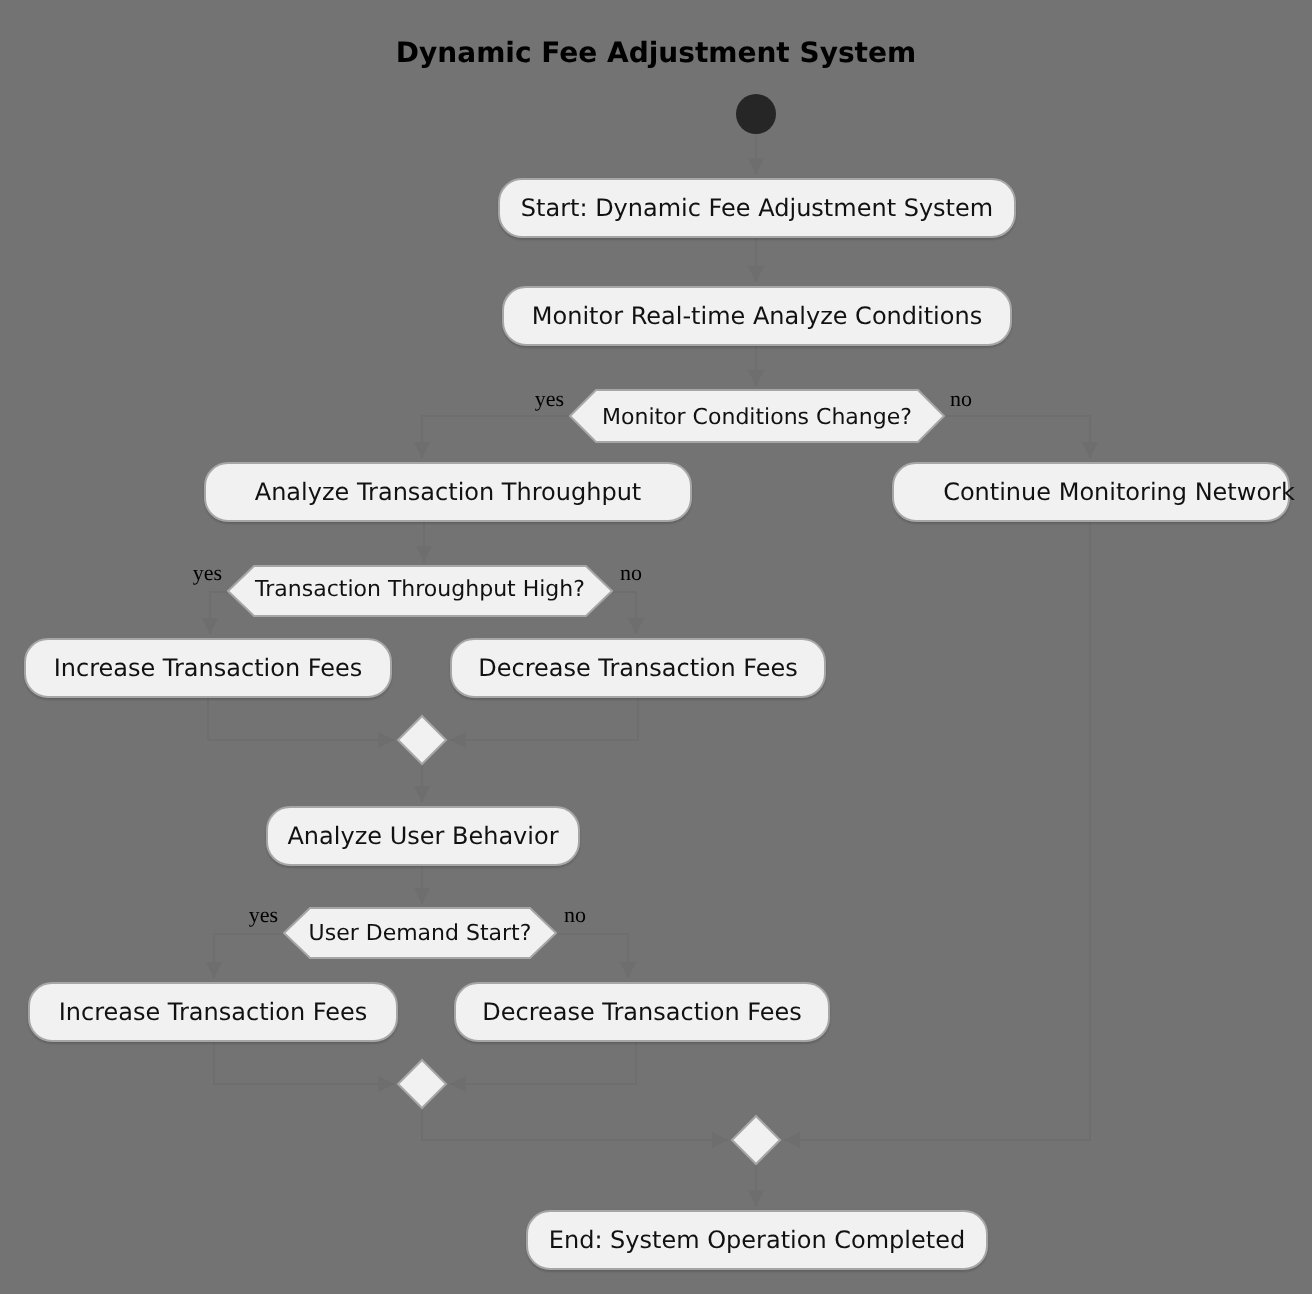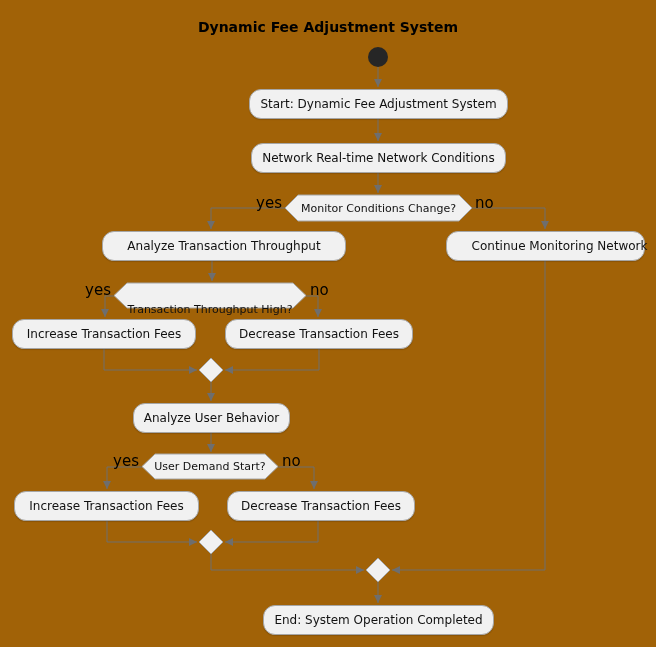--- a/index.html
+++ b/index.html
@@ -1,20 +1,20 @@
 <!DOCTYPE html>
 <html><head>
 <meta charset="utf-8">
 <style>
   html, body { margin: 0; padding: 0; }
   .canvas {
     position: relative;
     width: 656px;
     height: 647px;
-    background: #a16207;
+    background: #737373;
     font-family: "DejaVu Sans", "Liberation Sans", sans-serif;
     overflow: hidden;
   }
   .title {
     position: absolute;
     left: 0; top: 19px; width: 656px;
     text-align: center;
     font-size: 14px;
     font-weight: bold;
     color: #000;
@@ -42,23 +42,24 @@
     position: absolute;
     display: flex;
     align-items: center;
     justify-content: center;
     font-size: 11px;
     color: #111;
     white-space: nowrap;
   }
   .branch-label {
     position: absolute;
-    font-size: 15px;
+    font-size: 11px;
     color: #000;
     white-space: nowrap;
+    font-family: Liberation Serif, serif;
   }
   .branch-label.r { text-align: right; }
 </style>
 </head>
 <body>
 
 <div class="canvas">
 
   <div class="title">Dynamic Fee Adjustment System</div>
 
@@ -98,29 +99,29 @@
       <polygon points="127,283 293,283 306,295.5 293,308 127,308 114,295.5"></polygon>
       <polygon points="155,454 265,454 278,466.5 265,479 155,479 142,466.5"></polygon>
       <polygon points="211,358 223,370 211,382 199,370"></polygon>
       <polygon points="211,530 223,542 211,554 199,542"></polygon>
       <polygon points="378,558 390,570 378,582 366,570"></polygon>
     </g>
   </svg>
 
   <div class="activity" style="left:249px; top:89px; width:259px;">Start: Dynamic Fee Adjustment System</div>
 
-  <div class="activity" style="left:251px; top:143px; width:255px;">Network Real-time Network Conditions</div>
+  <div class="activity" style="left:251px; top:143px; width:255px;">Monitor Real-time Analyze Conditions</div>
 
   <div class="hex-label" style="left:285px; top:195px; width:187px; height:26px;">Monitor Conditions Change?</div>
 
   <div class="activity" style="left:102px; top:231px; width:244px;">Analyze Transaction Throughput</div>
 
   <div class="activity" style="left:446px; top:231px; width:199px;padding-left:28px;">Continue Monitoring Network</div>
 
-  <div class="hex-label" style="left:114px; top:290px; width:192px; height:39px;">Transaction Throughput High?</div>
+  <div class="hex-label" style="left:114px; top:275px; width:192px; height:39px;">Transaction Throughput High?</div>
 
   <div class="activity" style="left:12px; top:319px; width:184px;">Increase Transaction Fees</div>
 
   <div class="activity" style="left:225px; top:319px; width:188px;">Decrease Transaction Fees</div>
 
   <div class="activity" style="left:133px; top:403px; width:157px;text-align:right;">Analyze User Behavior</div>
 
   <div class="hex-label" style="left:142px; top:454px; width:136px; height:25px;">User Demand Start?</div>
 
   <div class="activity" style="left:14px; top:491px; width:185px;">Increase Transaction Fees</div>

